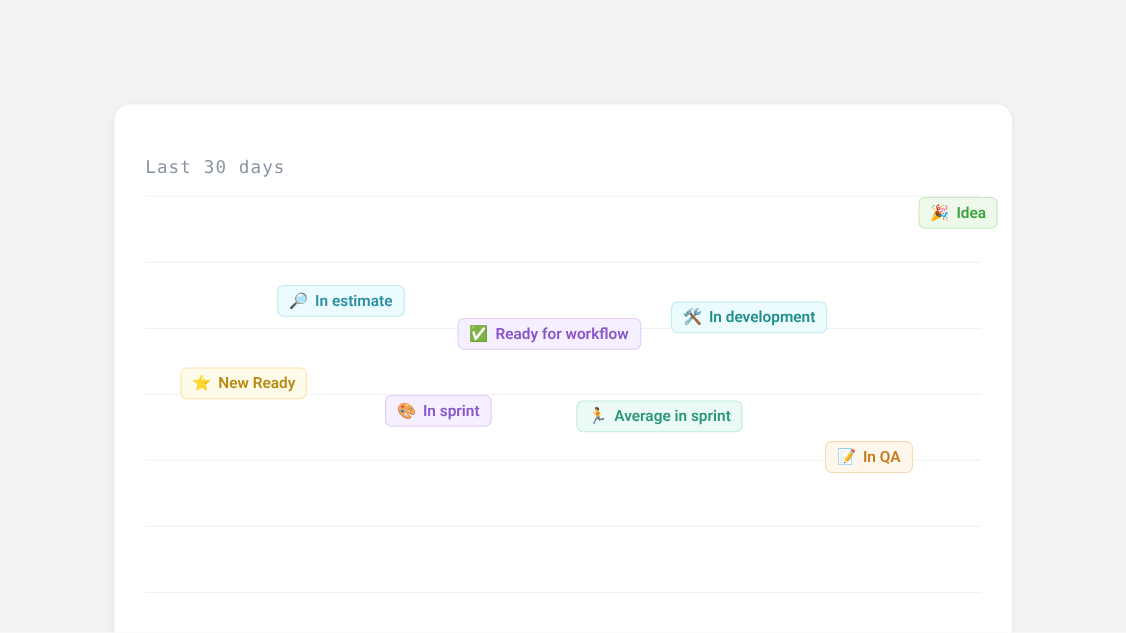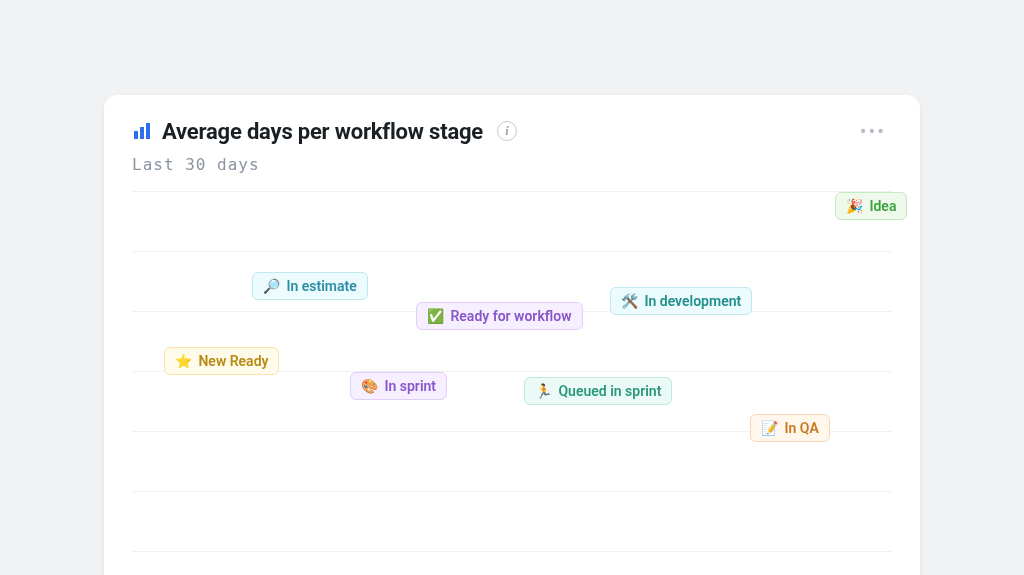--- a/index.html
+++ b/index.html
@@ -52,21 +52,21 @@
   .more-icon {
     margin-left: auto;
     color: #b6bcc6;
     font-size: 20px;
     letter-spacing: 2px;
     cursor: pointer;
     user-select: none;
     padding: 2px 6px;
   }
   .subtitle {
-    margin-top: 10px;
+    margin-top: 25px;
     font-family: ui-monospace, "SF Mono", Menlo, Consolas, monospace;
     font-size: 16px;
     color: #8a94a2;
     letter-spacing: 1px;
   }
   .plot-area {
     position: relative;
     margin-top: 18px;
     height: 420px;
   }
@@ -126,32 +126,20 @@
   .b-teal2    { background:#ecfbfd; border-color:#bfe9ef; color:#1f8f8a; }
   .b-orange   { background:#fff6ec; border-color:#f7d8b3; color:#c7791e; }
   .b-green    { background:#eef9ec; border-color:#c7e9be; color:#3ba33b; }
 
 </style>
 </head>
 <body>
 
 <div class="card">
 
-  <div class="header-row">
-    <span class="chart-icon">
-      <svg width="20" height="20" viewBox="0 0 20 20">
-        <rect x="2" y="10" width="4" height="8" fill="#2f6feb"></rect>
-        <rect x="8" y="6" width="4" height="12" fill="#2f6feb"></rect>
-        <rect x="14" y="2" width="4" height="16" fill="#2f6feb"></rect>
-      </svg>
-    </span>
-    <h2 class="title">Average days per workflow stage</h2>
-    <span class="info-icon">i</span>
-    <span class="more-icon">•••</span>
-  </div>
 
   <div class="subtitle">Last 30 days</div>
 
   <div class="plot-area">
     <div class="gridlines" id="gridlines">
         <div class="gridline" style="bottom: 14.2857%;"></div>
         <div class="gridline" style="bottom: 28.5714%;"></div>
         <div class="gridline" style="bottom: 42.8571%;"></div>
         <div class="gridline" style="bottom: 57.1429%;"></div>
         <div class="gridline" style="bottom: 71.4286%;"></div>
@@ -196,21 +184,21 @@
         <div class="badge b-violet" style="left: 218px; top: 180px;">
           <span class="emoji">🎨</span>
           <span>In sprint</span>
         </div>
         <div class="badge b-purple" style="left: 284px; top: 110px;">
           <span class="emoji">✅</span>
           <span>Ready for workflow</span>
         </div>
         <div class="badge b-teal" style="left: 392px; top: 185px;">
           <span class="emoji">🏃</span>
-          <span>Queued in sprint</span>
+          <span>Average in sprint</span>
         </div>
         <div class="badge b-teal2" style="left: 478px; top: 95px;">
           <span class="emoji">🛠️</span>
           <span>In development</span>
         </div>
         <div class="badge b-orange" style="left: 618px; top: 222px;">
           <span class="emoji">📝</span>
           <span>In QA</span>
         </div>
         <div class="badge b-green" style="left: 703px; top: 0px;">

